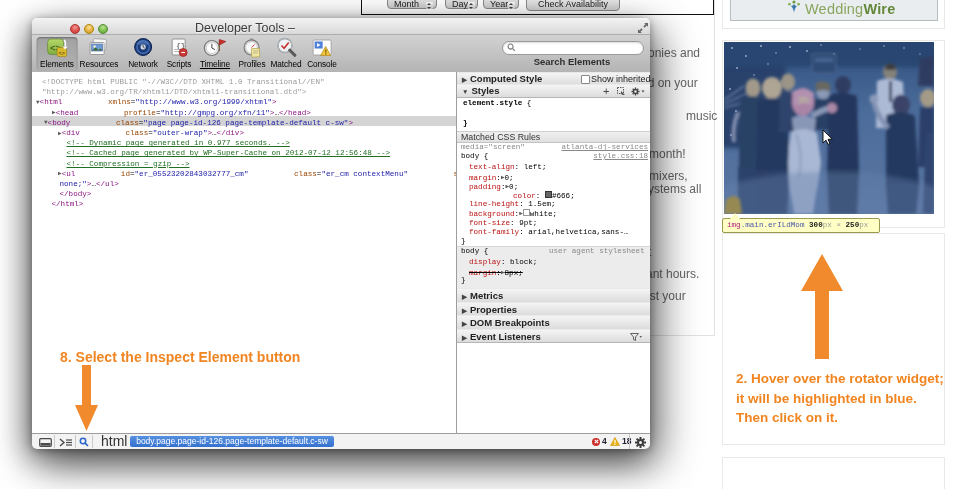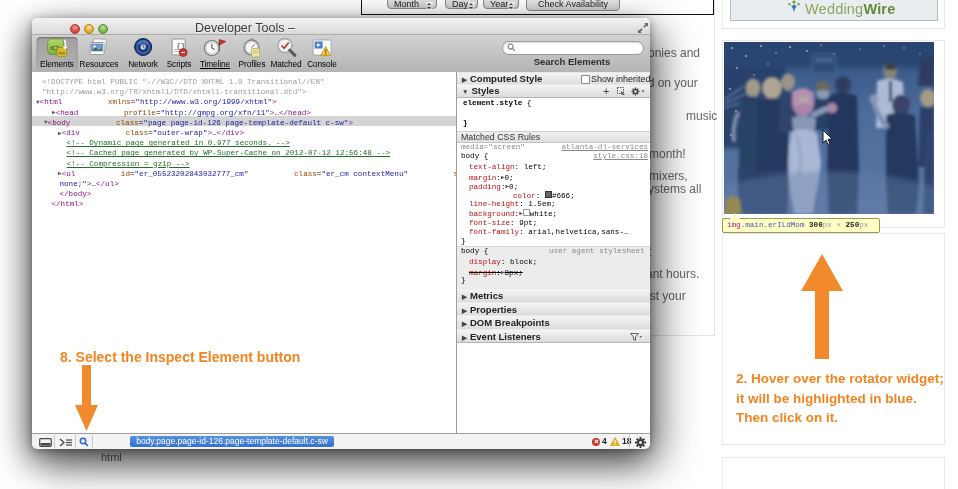--- a/index.html
+++ b/index.html
@@ -418,21 +418,21 @@
           <line x1="7" y1="4.5" x2="13" y2="4.5"></line>
           <line x1="7" y1="7" x2="13" y2="7"></line>
         </g>
     </svg>
     <div class="abs" style="left:43px;top:1px;width:1px;height:13px;background:#c9c9c9;"></div>
     <svg style="position:absolute;left:47px;top:2.5px;" width="10" height="10" viewBox="0 0 10 10">
       <circle cx="4" cy="4" r="2.7" fill="none" stroke="#2b66c9" stroke-width="1.5"></circle>
       <line x1="6.1" y1="6.1" x2="9" y2="9" stroke="#2b66c9" stroke-width="1.7"></line>
     </svg>
     <div class="abs" style="left:60px;top:1px;width:1px;height:13px;background:#c9c9c9;"></div>
-    <div class="abs" style="left:69px;top:16px;height:15px;line-height:15px;font-size:11px;color:#333;">html</div>
+    <div class="abs" style="left:69px;top:0;height:15px;line-height:15px;font-size:14px;color:#333;">html</div>
     <div class="abs" style="left:98px;top:2px;width:204px;height:11px;background:linear-gradient(#5590e2,#3571cd);border-radius:2px;color:#fff;font-size:8.5px;line-height:11px;text-align:center;">body.page.page-id-126.page-template-default.c-sw</div>
     <div class="abs" style="left:560px;top:3.5px;width:8px;height:8px;border-radius:50%;background:#cc2f2b;"></div>
     <svg style="position:absolute;left:561.5px;top:5px;" width="5" height="5" viewBox="0 0 5 5">
         <path d="M0.8 0.8 L4.2 4.2 M4.2 0.8 L0.8 4.2" stroke="#fff" stroke-width="1.2"></path>
       </svg>
     <div class="abs" style="left:570px;top:0;height:15px;line-height:15px;font-size:8.5px;font-weight:bold;color:#223;">4</div>
     <svg style="position:absolute;left:578px;top:3px;" width="10" height="9" viewBox="0 0 10 9">
       <path d="M5 0.5 L9.5 8.5 L0.5 8.5 Z" fill="#eeb211" stroke="#c8920a" stroke-width="0.6"></path>
       <rect x="4.4" y="3" width="1.2" height="3" fill="#fff"></rect>
         <rect x="4.4" y="6.7" width="1.2" height="1.2" fill="#fff"></rect>

